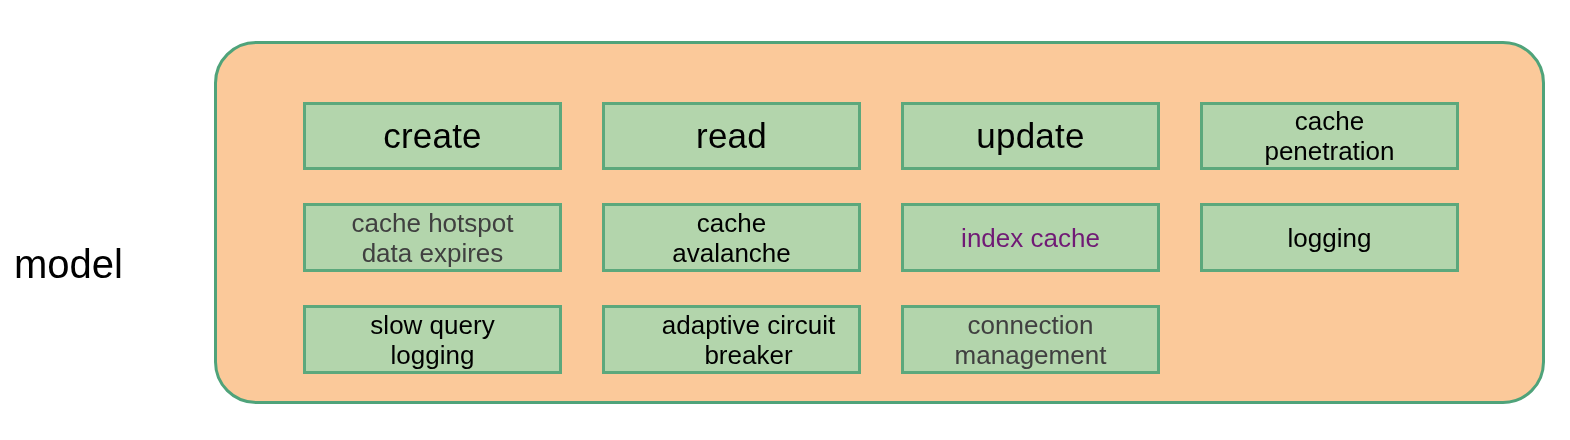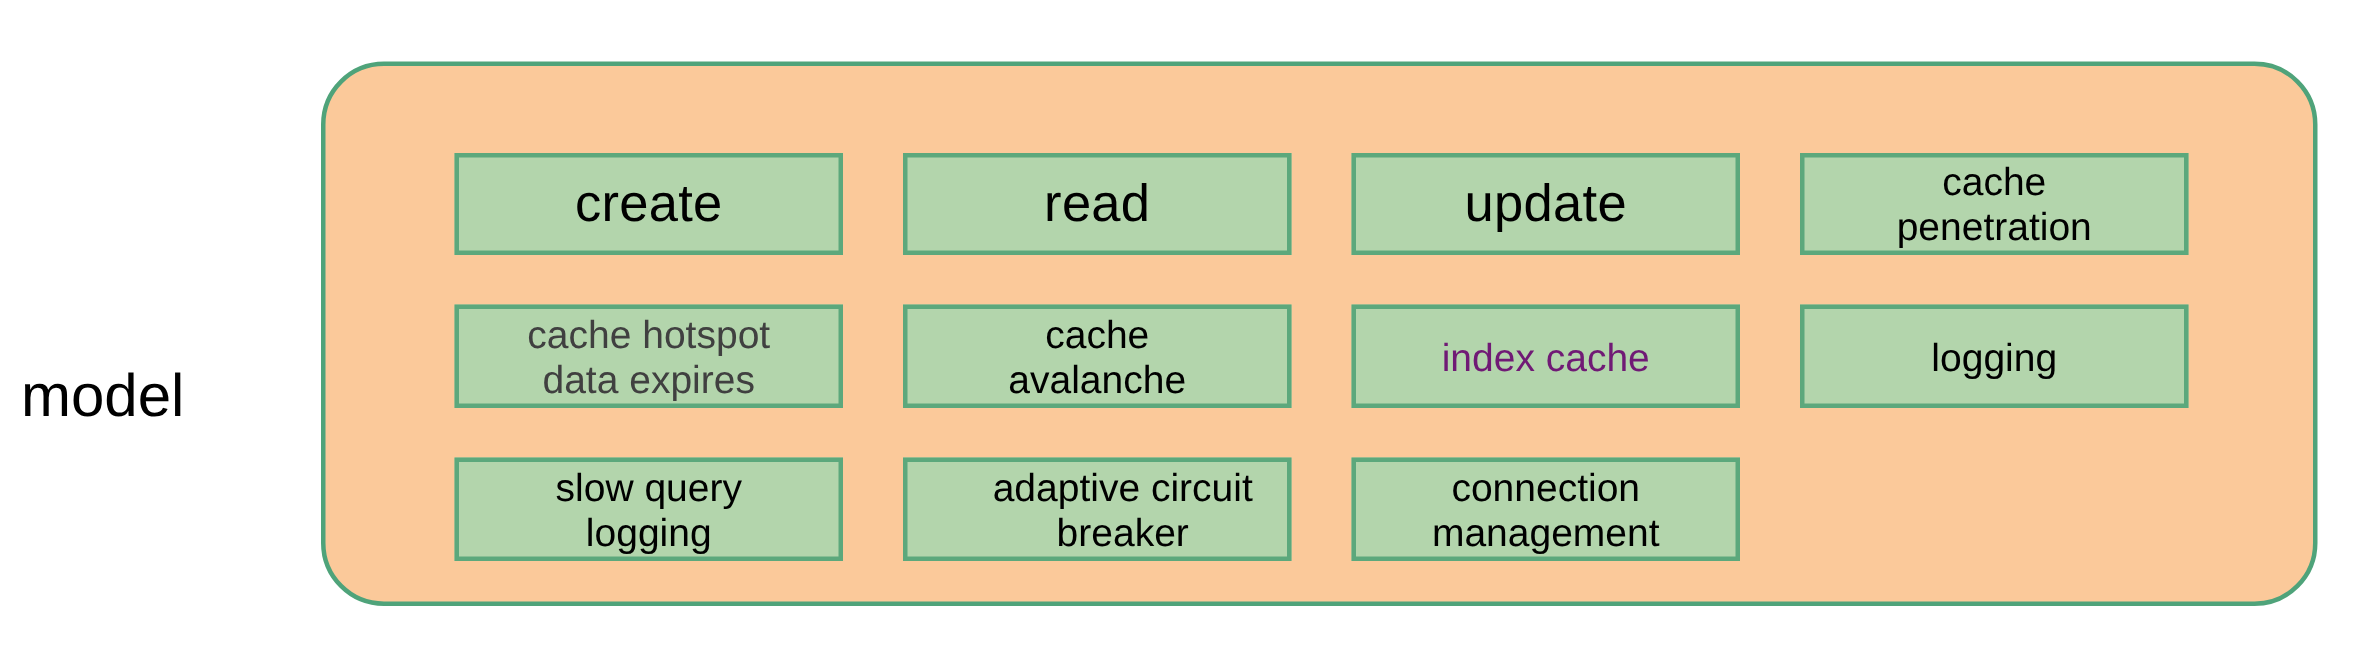--- a/index.html
+++ b/index.html
@@ -118,21 +118,21 @@
         <span class="cell-label">logging</span>
       </div>
       <div class="cell secondary" style="background: rgb(179, 213, 172); border-color: rgb(92, 168, 124); color: rgb(0, 0, 0);">
         <span class="cell-label">slow query
 logging</span>
       </div>
       <div class="cell secondary" style="background: rgb(179, 213, 172); border-color: rgb(92, 168, 124); color: rgb(0, 0, 0); padding-left: 40px;">
         <span class="cell-label">adaptive circuit
 breaker</span>
       </div>
-      <div class="cell secondary" style="background: rgb(179, 213, 172); border-color: rgb(92, 168, 124); color: #000000;">
+      <div class="cell secondary" style="background: rgb(179, 213, 172); border-color: rgb(92, 168, 124); color: #404040;">
         <span class="cell-label">connection
 management</span>
       </div>
 
     </div>
   </div>
 
 </div>
 
 </body></html>

